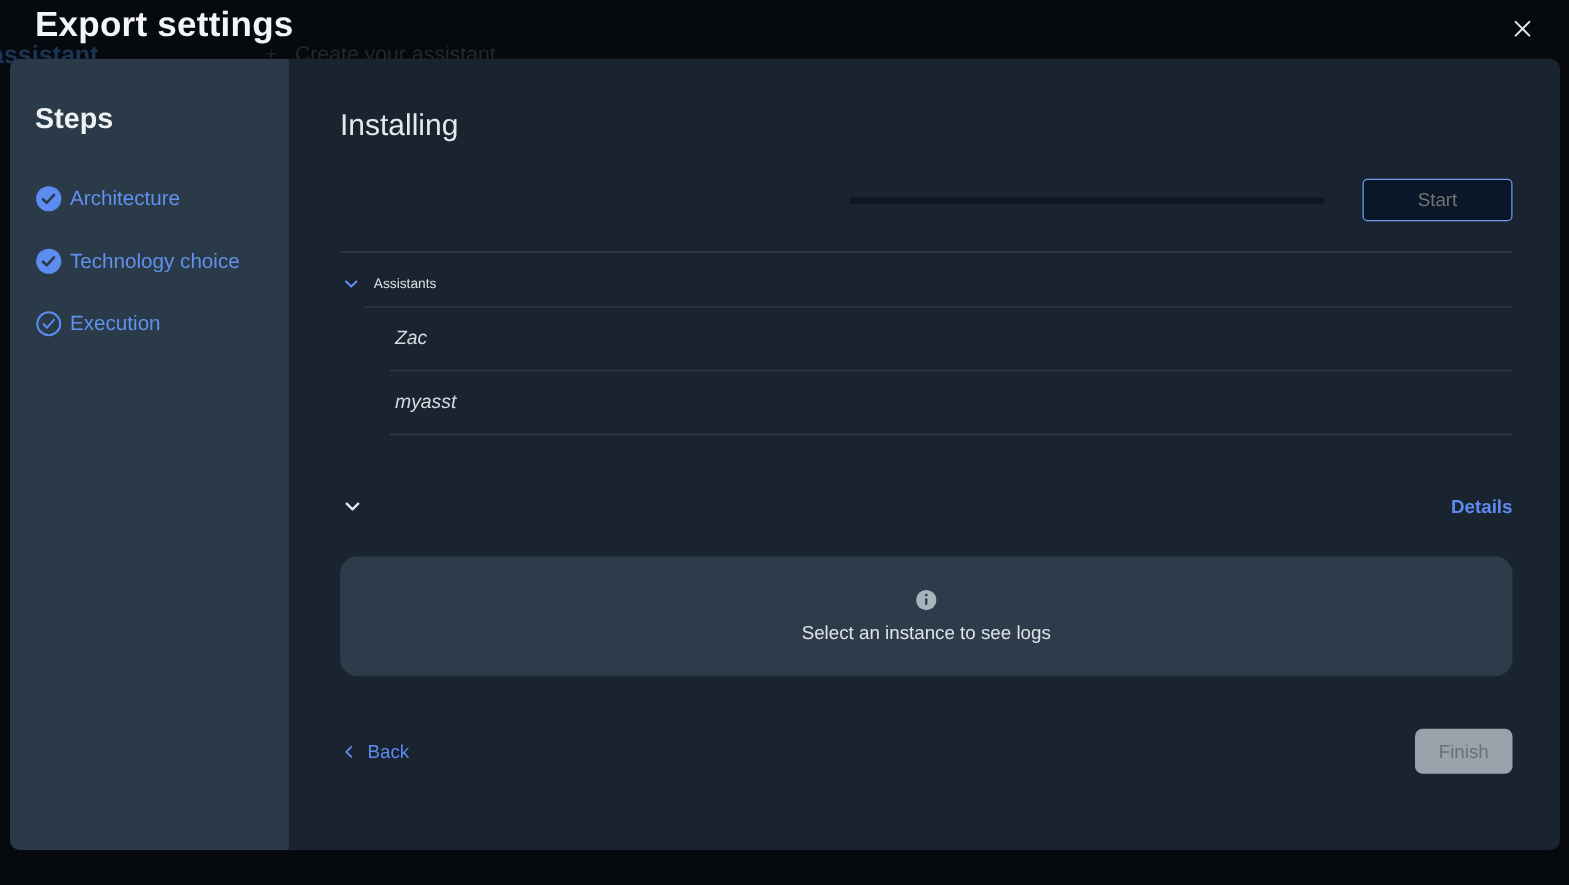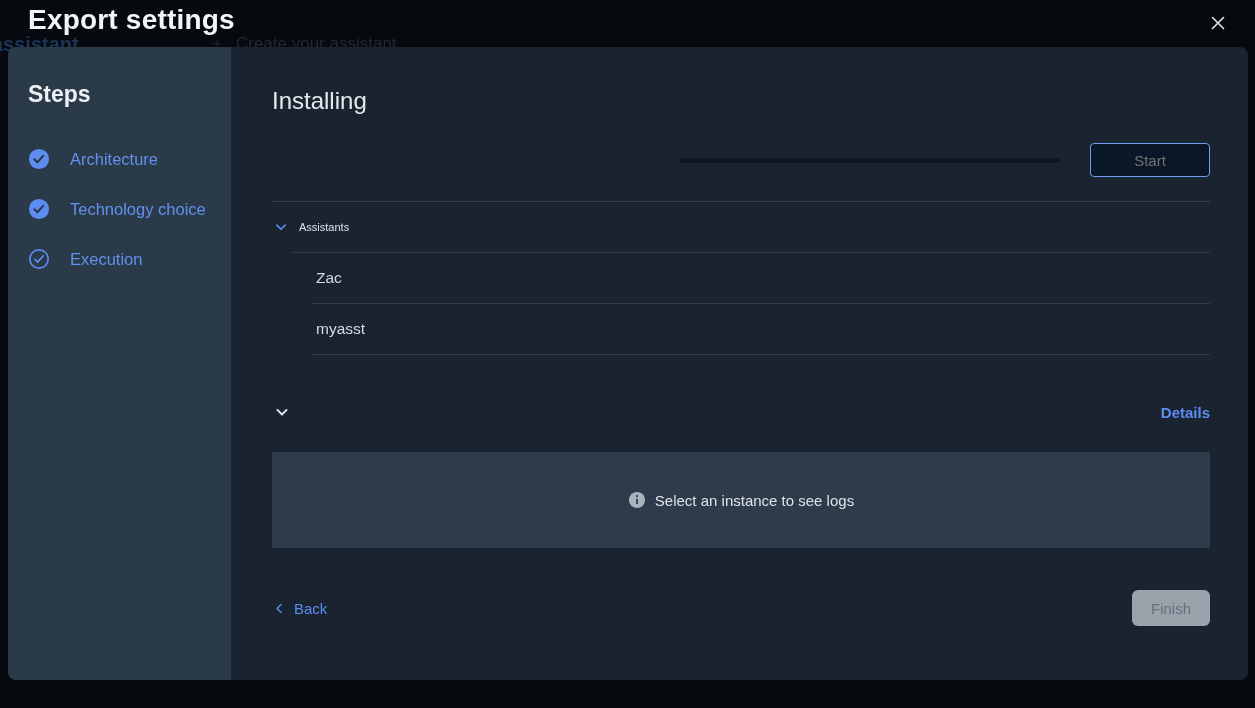--- a/index.html
+++ b/index.html
@@ -31,54 +31,54 @@
 
   
   .modal {
     position:absolute; left:8px; top:47px; width:1240px; height:633px;
     background:#1a2430; border-radius:8px; display:flex; overflow:hidden;
   }
   .sidebar {
     width:223px; flex:0 0 223px; background:#2b3a49; padding:34px 16px 0 20px;
   }
   .sidebar h2 { font-size:23px; font-weight:700; color:#eef1f4; margin-bottom:40px; }
-  .step { display:flex; align-items:center; gap:20px; margin-bottom:28px; cursor:pointer; }
+  .step { display:flex; align-items:center; gap:6px; margin-bottom:28px; cursor:pointer; }
   .step .label { font-size:16.5px; font-weight:500; color:#6191ee; }
   .step .icon { width:22px; height:22px; flex:0 0 22px; display:flex; }
 
   .main { flex:1; padding:40px 38px 0 41px; display:flex; flex-direction:column; }
   .main h1 { font-size:24px; font-weight:400; color:#e6e9ec; }
 
   .action-row { margin-top:28px; height:34px; display:flex; align-items:center; justify-content:flex-end; }
   .progress-track { width:380px; height:5px; border-radius:2px; background:#10161f; margin-right:30px; }
   .start-btn {
     width:120px; height:34px; border-radius:4px;
     background:#0a1728; border:1px solid #6f9ce8; color:#737373;
     font-size:15px; font-family:inherit; cursor:pointer;
   }
 
   .section-divider { margin-top:24px; border-top:1px solid rgba(195,210,225,.16); }
   .assistants-header { margin-top:12px; display:flex; align-items:center; gap:9px; height:26px; cursor:pointer; }
   .assistants-header .chev { color:#5d8cf0; display:flex; }
   .assistants-header .label { font-size:11px; color:#dce1e6; }
 
-  .assistants-list { margin-left:20px; margin-top:12px; border-top:1px solid rgba(195,210,225,.14); }
+  .assistants-list { margin-left:20px; margin-top:5px; border-top:1px solid rgba(195,210,225,.14);font-style:italic; }
   .assistant-row {
     margin-left:20px; height:51px; display:flex; align-items:center;
     padding-left:4px; border-bottom:1px solid rgba(195,210,225,.14);
     font-size:15.5px; color:#d5dae0; cursor:pointer;
   }
 
   .details-row { margin-top:44px; display:flex; align-items:center; justify-content:space-between; gap:12px; height:26px;font-weight:bold; }
   .details-row .chev { color:#e8ebee; display:flex; }
   .details-link { font-size:15px; color:#5d8cf0; cursor:pointer; }
 
   .log-panel {
-    margin-top:27px; height:96px; border-radius:0; background:#2d3b4a;
-    display:flex; align-items:center; justify-content:center; gap:9px;
+    margin-top:27px; height:96px; border-radius:14px; background:#2d3b4a;
+    display:flex; align-items:center; justify-content:center; gap:9px;flex-direction:column;
   }
   .log-panel .msg { font-size:15px; color:#dfe3e8; }
   .info-icon { width:18px; height:18px; display:flex; }
 
   .footer { margin-top:42px; display:flex; align-items:center; justify-content:space-between; }
   .back-link { display:flex; align-items:center; gap:7px; cursor:pointer;text-align:center; }
   .back-link .chev { color:#5d8cf0; display:flex; }
   .back-link .label { font-size:15px; color:#5d8cf0; }
   .finish-btn {
     min-width:78px; height:36px; padding:0 17px; border:none; border-radius:6px;

